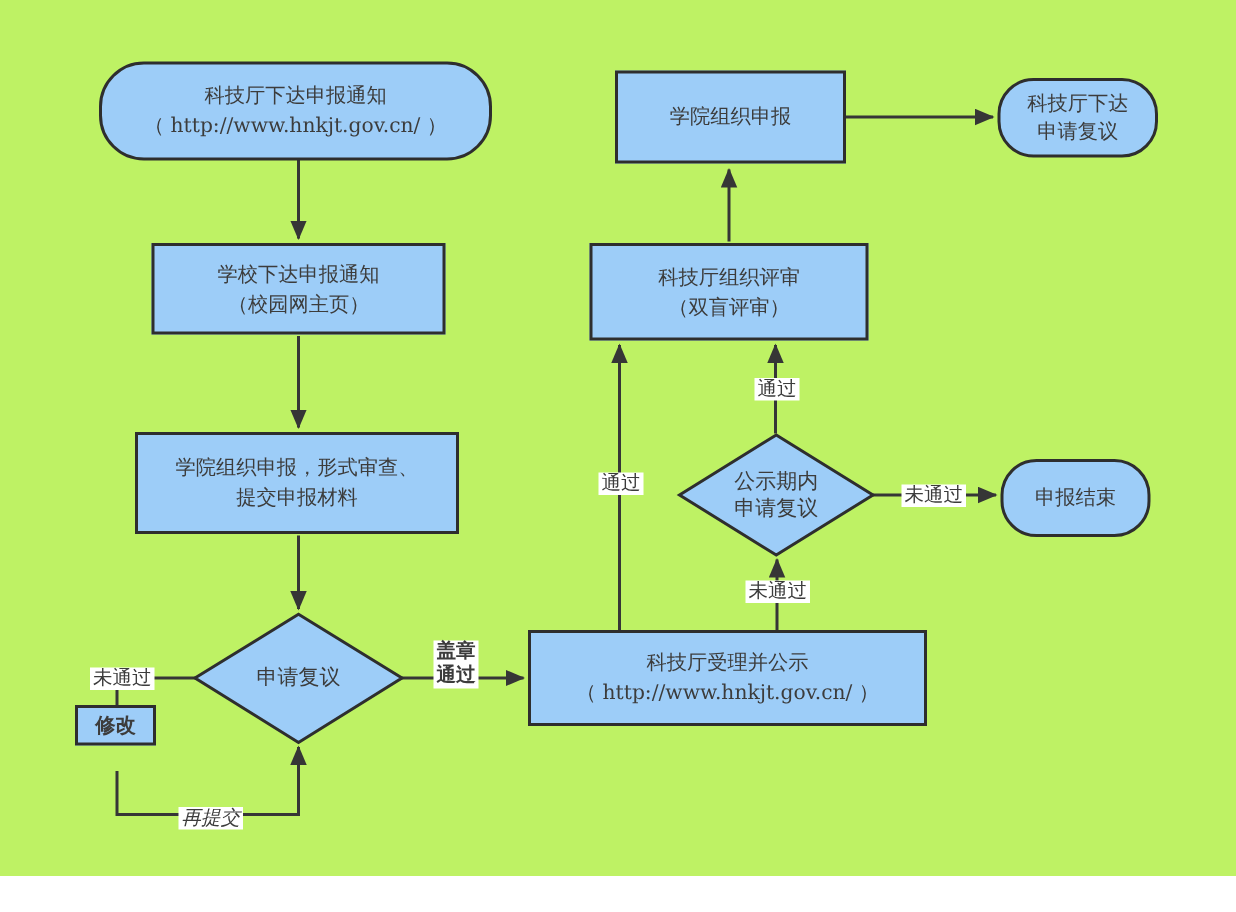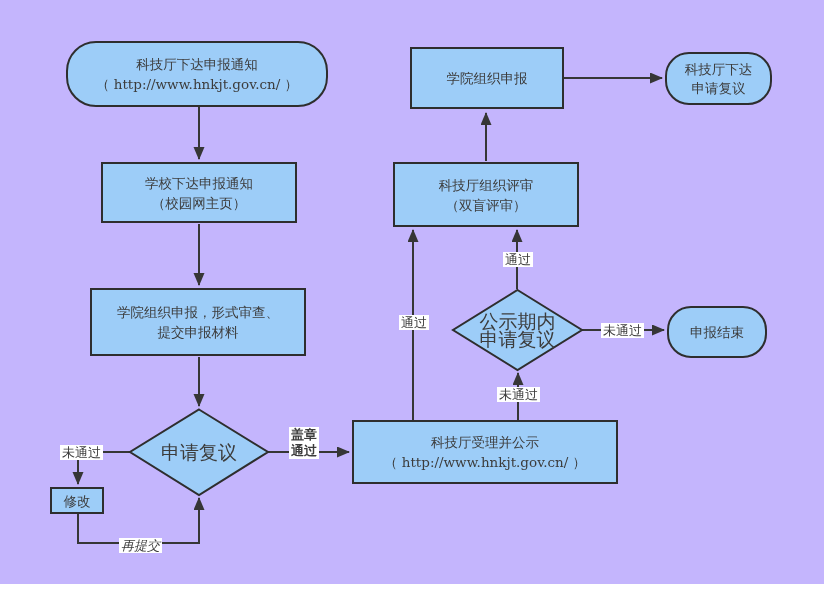--- a/index.html
+++ b/index.html
@@ -2,34 +2,34 @@
 <html><head>
 <meta charset="utf-8">
 <style>
   html,body{margin:0;padding:0;}
   body{
     width:824px;height:608px;
     background:#ffffff;
     font-family:"DejaVu Serif","Liberation Serif",serif;
     overflow:hidden;
   }
-  .stage{position:relative;width:824px;height:584px;background:#c4b5fd;}
+  .stage{position:relative;width:824px;height:584px;background:#bef264;}
   .layer{position:absolute;left:0;top:0;}
   .node{
     position:absolute;box-sizing:border-box;
     background:#9dcdf8;border:2px solid #2e2e2e;
     display:flex;flex-direction:column;align-items:center;justify-content:center;
     font-size:13.5px;color:#3c3c3c;line-height:20px;text-align:center;
     white-space:nowrap;
   }
   .stadium{border-radius:30px;}
   .stadium-sm{border-radius:24px;}
   .dtext{
     position:absolute;box-sizing:border-box;
-    font-size:19px;color:#3c3c3c;line-height:18px;text-align:center;
+    font-size:14px;color:#3c3c3c;line-height:18px;text-align:center;
     white-space:nowrap;
   }
   .lbl{
     position:absolute;box-sizing:border-box;
     background:#ffffff;padding:0 2px;
     font-size:13px;color:#3c3c3c;line-height:15px;text-align:center;
     white-space:nowrap;
   }
   .lbl.bold{font-weight:bold;line-height:16px;}
   svg .conn{stroke:#363636;stroke-width:2;fill:none;}
@@ -74,21 +74,21 @@
     <div>（校园网主页）</div>
   </div>
 
   <div class="node" style="left:90px;top:288px;width:216px;height:68px;">
     <div>学院组织申报，形式审查、</div>
     <div>提交申报材料</div>
   </div>
 
   <div class="dtext" style="left:134px;top:443px;width:130px;">申请复议</div>
 
-  <div class="node" style="left:50px;top:487px;width:54px;height:27px;">
+  <div class="node" style="left:50px;top:470px;width:54px;height:27px;font-weight:bold;">
     <div>修改</div>
   </div>
 
   <div class="node" style="left:352px;top:420px;width:266px;height:64px;">
     <div>科技厅受理并公示</div>
     <div>（ http://www.hnkjt.gov.cn/ ）</div>
   </div>
 
   <div class="node" style="left:393px;top:162px;width:186px;height:65px;">
     <div>科技厅组织评审</div>

